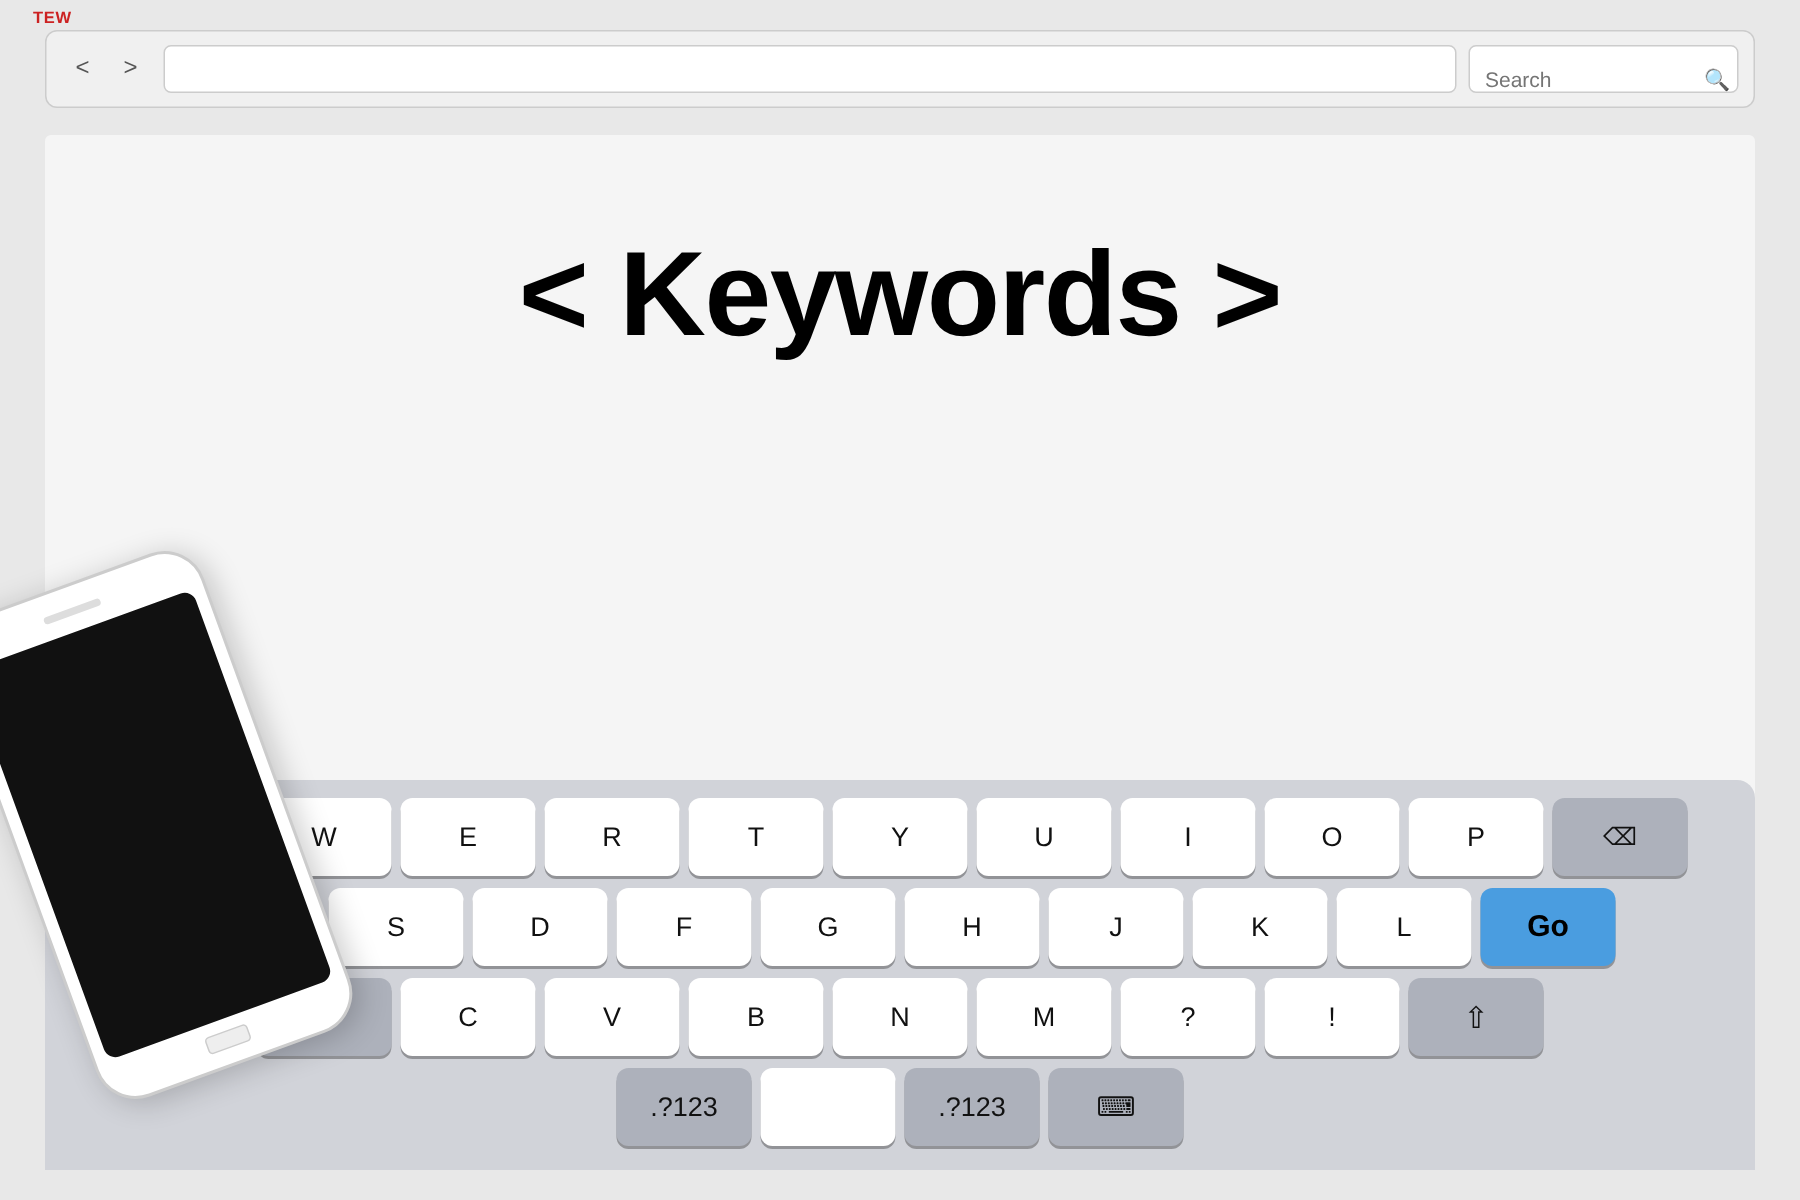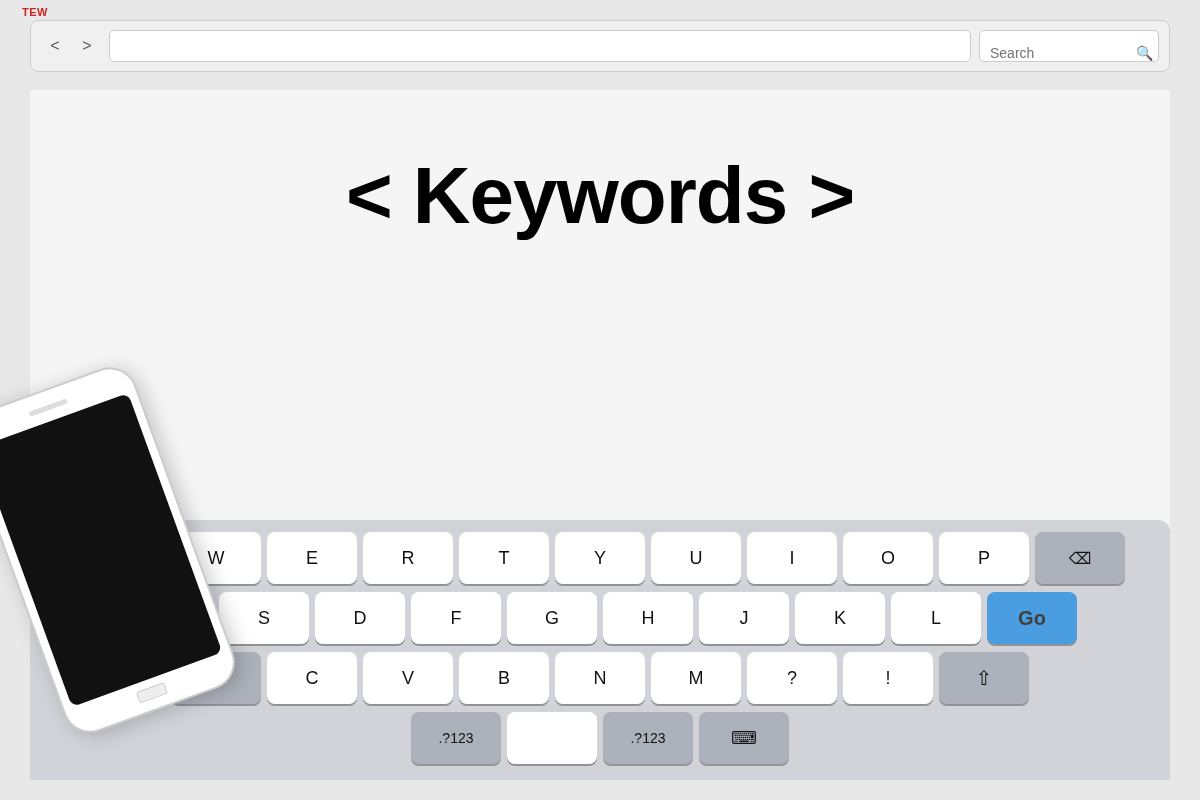--- a/index.html
+++ b/index.html
@@ -212,34 +212,34 @@
     }
 
     .key.dark {
       background: #adb1bb;
       color: #111;
       font-size: 14px;
     }
 
     .key.blue {
       background: #4a9de0;
-      color: #404040;
+      color: #000000;
       font-size: 20px;
       font-weight: 600;
     }
 
     .key.space {
       flex: 5;
       font-size: 14px;
       color: #666;
     }
 
     .key.numbers {
       flex: 1.5;
-      font-size: 14px;
+      font-size: 18px;
     }
 
     .key.keyboard-icon {
       flex: 1;
       font-size: 18px;
     }
 
     
     .shift-icon {
       font-size: 20px;

